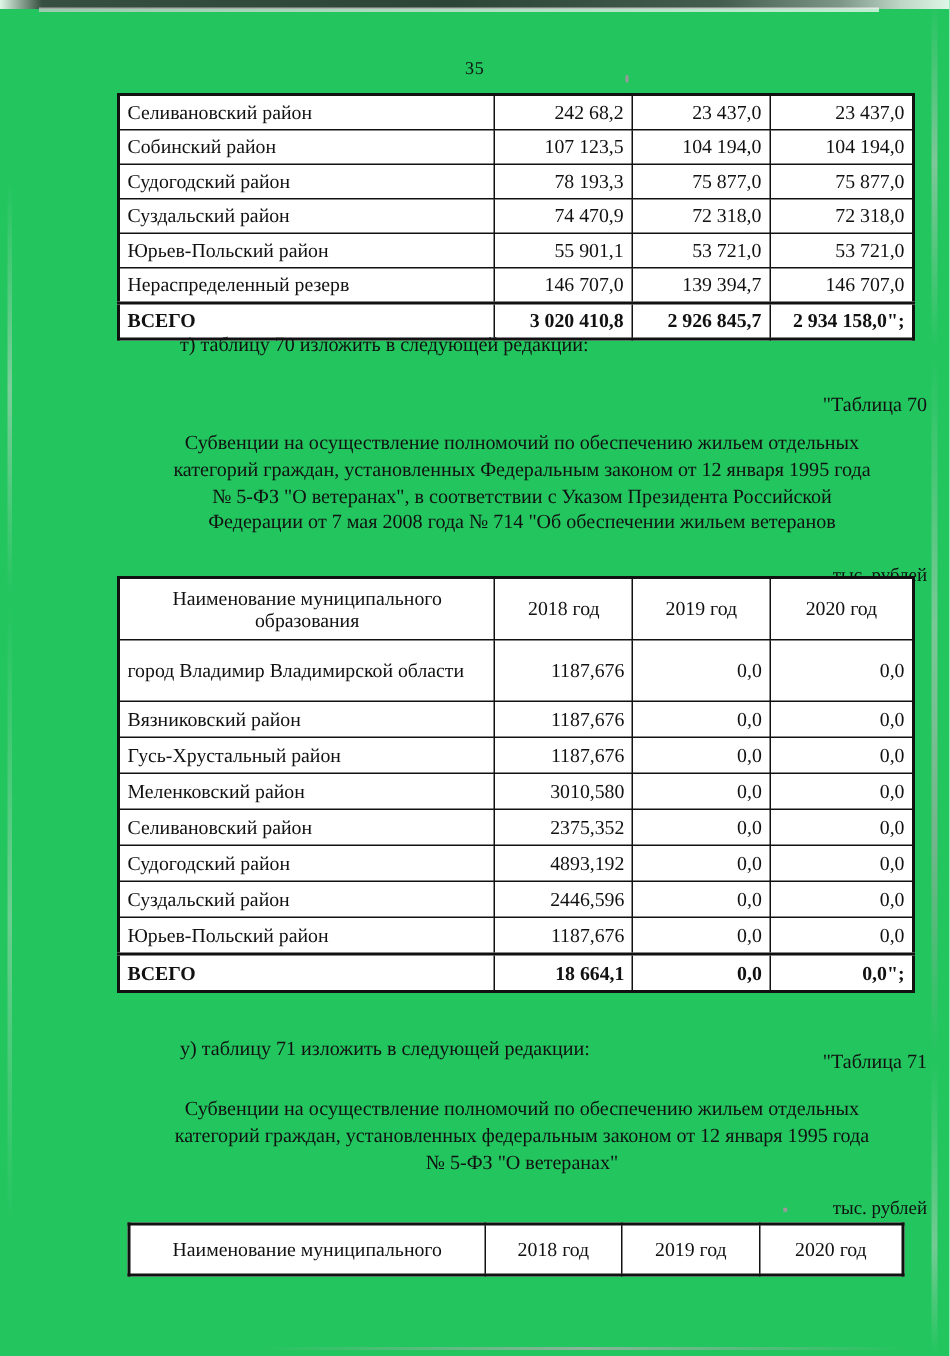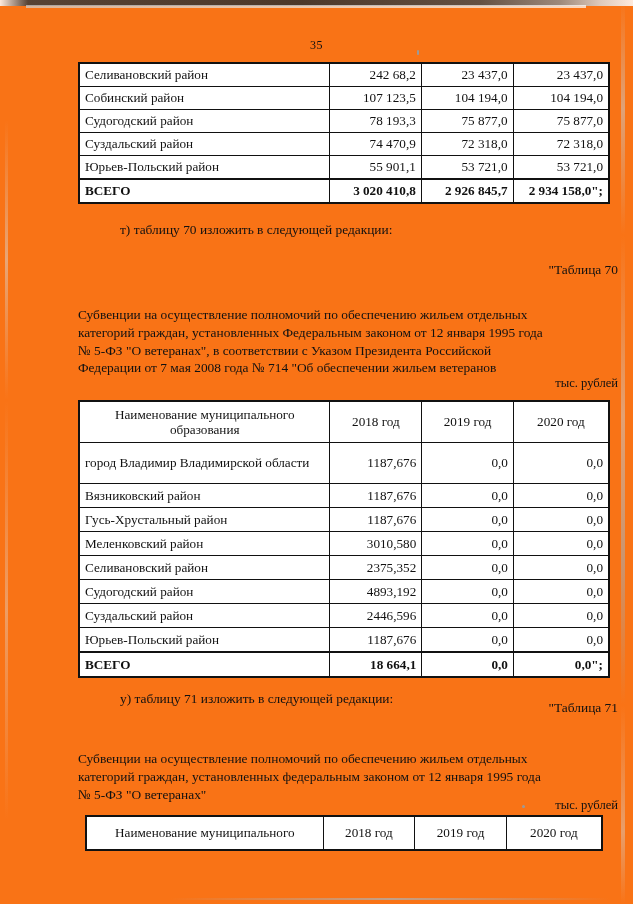--- a/index.html
+++ b/index.html
@@ -5,21 +5,21 @@
 <style>
   html, body {
     margin: 0;
     padding: 0;
     background: #ffffff;
   }
   #page {
     position: relative;
     width: 633px;
     height: 904px;
-    background: #f97316;
+    background: #22c55e;
     overflow: hidden;
     font-family: "Liberation Serif", "DejaVu Serif", serif;
     color: #111111;
   }
 
   
   .scan-edge-top {
     position: absolute;
     top: 0; left: 0;
     width: 633px; height: 6px;
@@ -87,23 +87,23 @@
     position: absolute;
     width: 540px;
     left: 78px;
     text-align: right;
     font-size: 13.4px;
   }
   .title-block {
     position: absolute;
     left: 78px;
     width: 540px;
+    text-align: center;
     font-size: 13.4px;
     line-height: 1.33;
-    margin-top: 20px;
   }
   .units {
     position: absolute;
     width: 540px;
     left: 78px;
     text-align: right;
     font-size: 12.6px;
   }
 
   
@@ -129,21 +129,21 @@
     top: 62px;
     left: 78px;
     width: 532px;
     border: 2px solid #111;
   }
   #table-cont td { height: 20px; }
   #table-cont tr.total td { border-top: 2px solid #111; }
 
   
   #table-70 {
-    top: 400px;
+    top: 384px;
     left: 78px;
     width: 532px;
     border: 2px solid #111;
   }
   #table-70 td.hdr { height: 38px; }
   #table-70 td { height: 21px; }
   #table-70 tr.tall td { height: 38px; }
   #table-70 tr.total td { border-top: 2px solid #111; }
 
   
@@ -201,20 +201,26 @@
         <td class="num">74 470,9</td>
         <td class="num">72 318,0</td>
         <td class="num">72 318,0</td>
       </tr>
       <tr>
         <td class="name">Юрьев-Польский район</td>
         <td class="num">55 901,1</td>
         <td class="num">53 721,0</td>
         <td class="num">53 721,0</td>
       </tr>
+      <tr>
+        <td class="name">Нераспределенный резерв</td>
+        <td class="num">146 707,0</td>
+        <td class="num">139 394,7</td>
+        <td class="num">146 707,0</td>
+      </tr>
       <tr class="total">
         <td class="name">ВСЕГО</td>
         <td class="num">3 020 410,8</td>
         <td class="num">2 926 845,7</td>
         <td class="num">2 934 158,0";</td>
       </tr>
     </tbody>
   </table>
 
   <div class="lead-in" style="top:222px;">т) таблицу 70 изложить в следующей редакции:</div>

